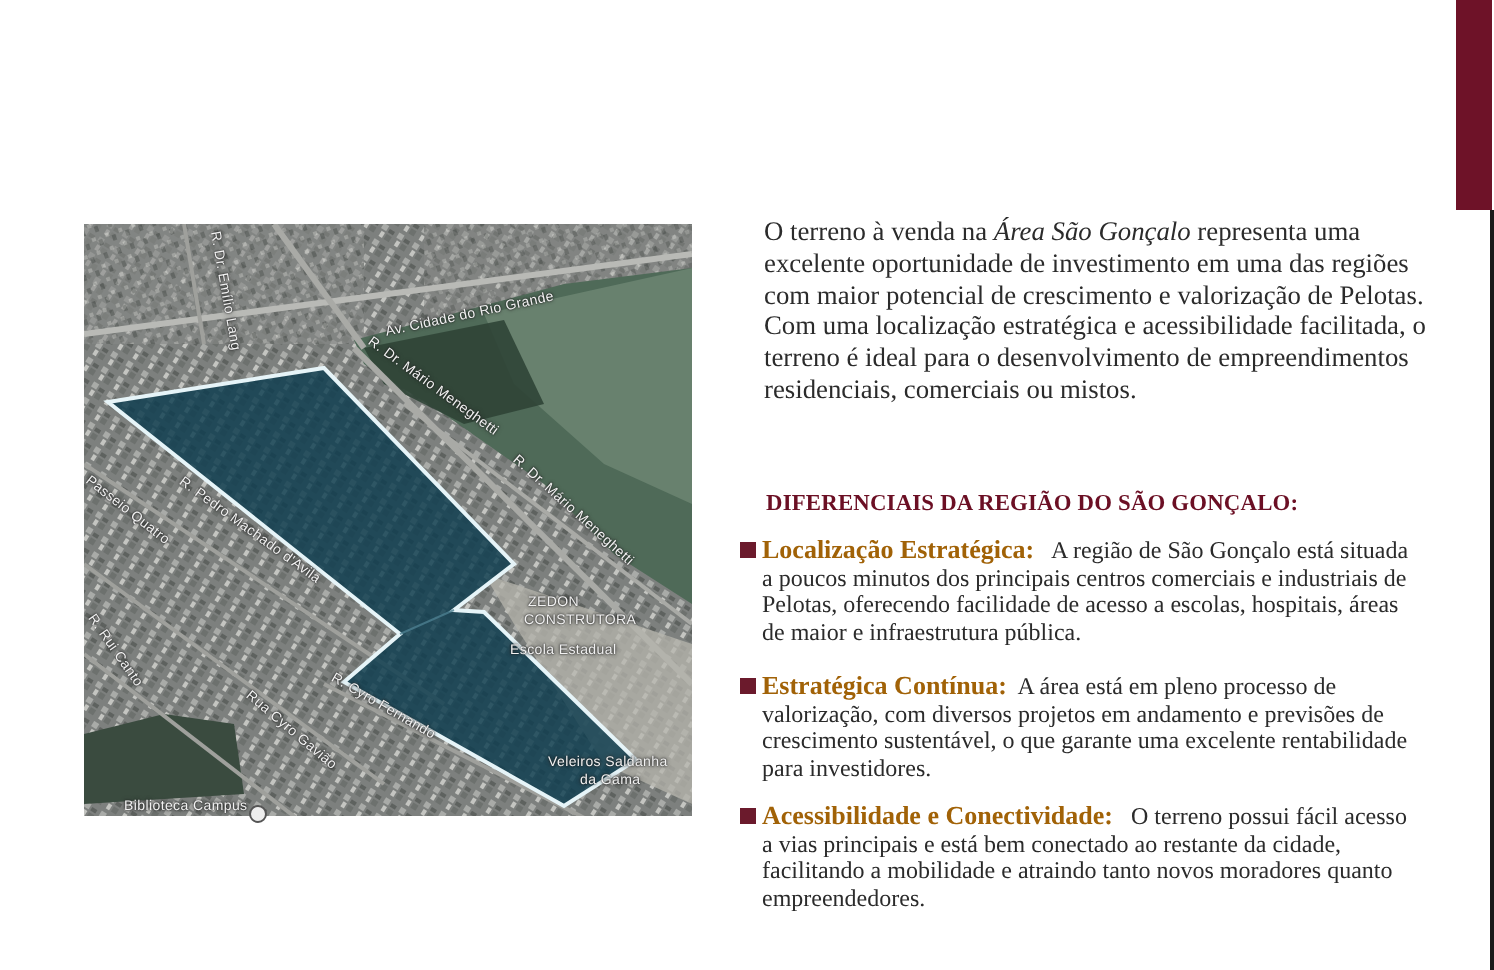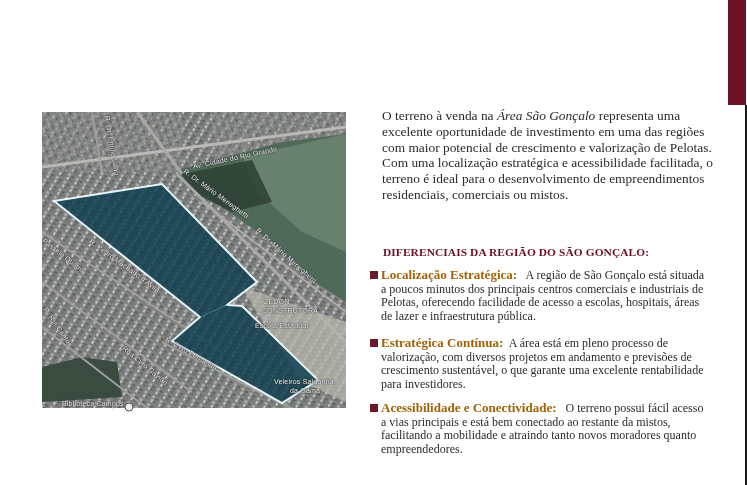--- a/index.html
+++ b/index.html
@@ -129,23 +129,23 @@
   <br>
 </h1>
 
 <p class="intro"><span>O terreno à venda na </span><em>Área São Gonçalo</em><span> representa uma excelente oportunidade de investimento em uma das regiões com maior potencial de crescimento e valorização  de Pelotas. Com uma localização estratégica e acessibilidade facilitada, o terreno é ideal para o desenvolvimento de empreendimentos residenciais, comerciais ou mistos.</span></p>
 
 <h2 class="diff-heading">DIFERENCIAIS DA REGIÃO DO SÃO GONÇALO:</h2>
 
 <div class="features">
   <div class="feature" style="top:0px;">
     <span class="bullet"></span>
-    <div class="body"><span class="head">Localização Estratégica:</span>&nbsp;&nbsp; <span>A região de São Gonçalo está situada a poucos minutos dos principais centros comerciais e industriais de Pelotas, oferecendo facilidade de acesso a escolas, hospitais, áreas de lazer e infraestrutura pública.</span></div>
+    <div class="body"><span class="head">Localização Estratégica:</span>&nbsp;&nbsp; <span>A região de São Gonçalo está situada a poucos minutos dos principais centros comerciais e industriais de Pelotas, oferecendo facilidade de acesso a escolas, hospitais, áreas de maior e infraestrutura pública.</span></div>
   </div>
   <div class="feature" style="top:68px;">
     <span class="bullet"></span>
     <div class="body"><span class="head">Estratégica Contínua:</span>&nbsp; <span>A área está em pleno processo de valorização, com diversos projetos em andamento e previsões de crescimento sustentável, o que garante uma excelente rentabilidade para investidores.</span></div>
   </div>
   <div class="feature" style="top:133px;">
     <span class="bullet"></span>
-    <div class="body"><span class="head">Acessibilidade e Conectividade:</span>&nbsp;&nbsp; <span>O terreno possui fácil acesso a vias principais e está bem conectado ao restante da mistos, facilitando a mobilidade e atraindo tanto novos moradores quanto empreendedores.</span></div>
+    <div class="body"><span class="head">Acessibilidade e Conectividade:</span>&nbsp;&nbsp; <span>O terreno possui fácil acesso a vias principais e está bem conectado ao restante da cidade, facilitando a mobilidade e atraindo tanto novos moradores quanto empreendedores.</span></div>
   </div>
 </div>
 
 </body></html>

